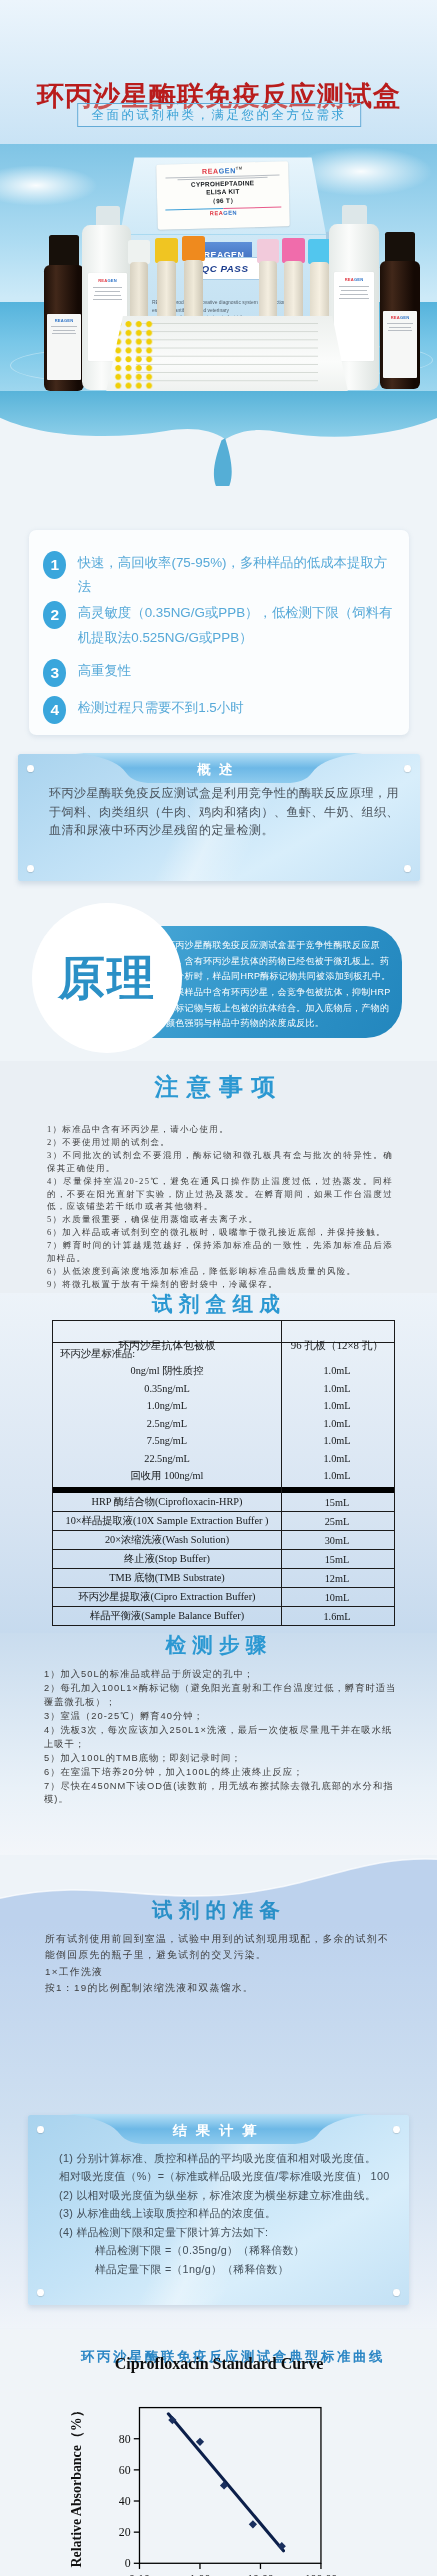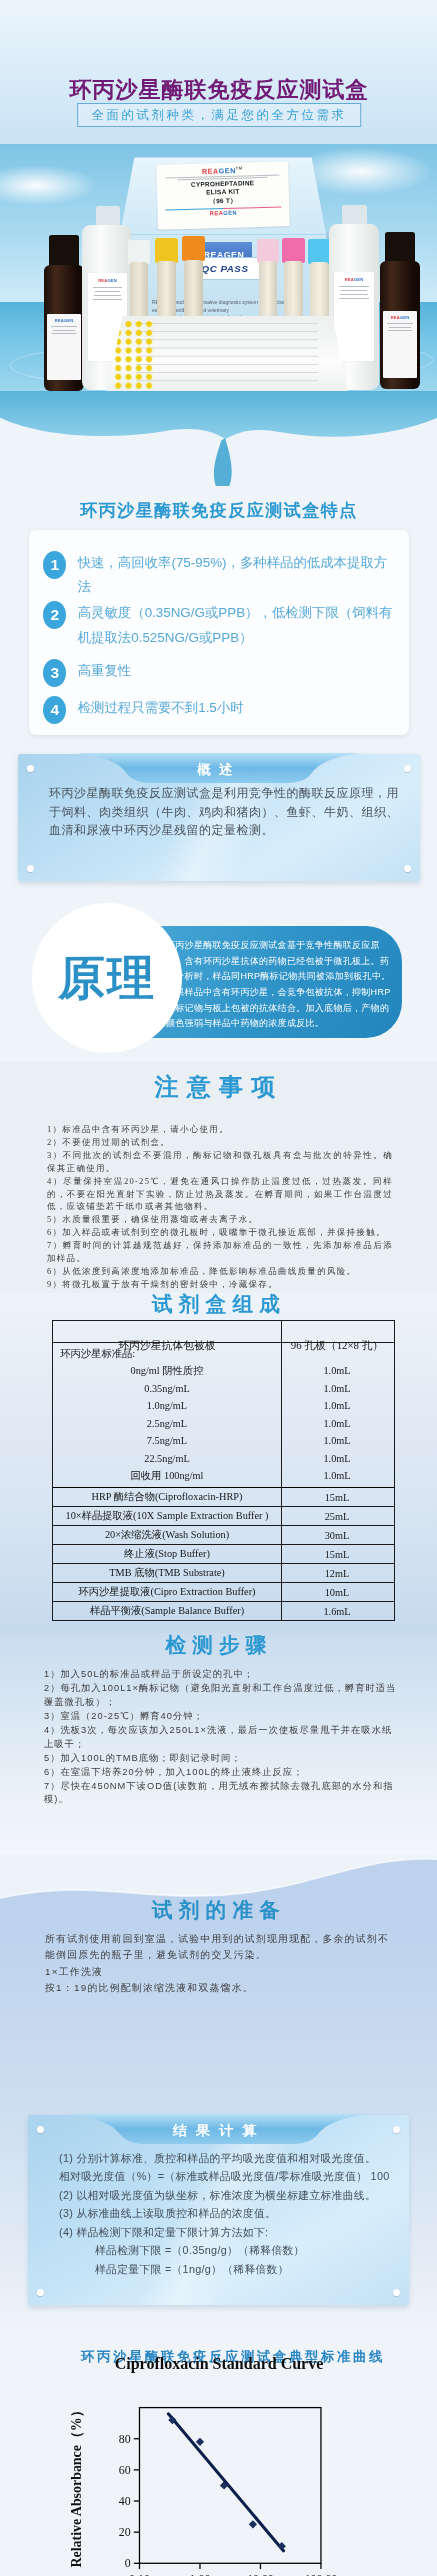--- a/index.html
+++ b/index.html
@@ -14,21 +14,21 @@
            background:linear-gradient(180deg,#edf3f9 0%,#d7e4f2 65%,#c6daee 100%);}
   .bg-proc{position:absolute;left:0;top:1633px;width:438px;height:222px;
            background:linear-gradient(180deg,#c9dcee 0%,#e9f1f8 70%,#f3f6fa 100%);}
   .bg-band-body{position:absolute;left:0;top:1924px;width:438px;height:404px;
            background:linear-gradient(180deg,#bdd2ed 0%,#cfe0f1 50%,#e7eef7 88%,#f0f4f9 100%);}
   .bg-final{position:absolute;left:0;top:2329px;width:438px;height:299px;background:#f0f4f8;}
   .wave2{position:absolute;left:0;top:1849px;width:438px;height:77px;}
 
   
   .hero-title{position:absolute;left:0;top:60px;width:438px;text-align:center;
-              font-size:22px;font-weight:bold;color:#701a75;letter-spacing:1px;}
+              font-size:27px;font-weight:bold;color:#b91c1c;letter-spacing:1px;}
   .hero-sub{position:absolute;top:103px;left:50%;transform:translateX(-50%);
             border:1px solid #64abd7;color:#38a0d5;font-size:12.4px;letter-spacing:2.6px;
             padding:2.6px 13.4px;white-space:nowrap;background:rgba(255,255,255,.25);}
 
   
   .photo{position:absolute;left:0;top:144px;width:438px;height:248px;overflow:hidden;}
   .sky{position:absolute;inset:0;background:linear-gradient(180deg,#7fc4e5 0%,#aedcf2 40%,#cdeaf8 62%);}
   .cloud{position:absolute;border-radius:50%;background:radial-gradient(ellipse at center,rgba(255,255,255,.95) 0%,rgba(255,255,255,0) 70%);}
   .sea{position:absolute;left:0;bottom:0;width:100%;height:90px;
        background:linear-gradient(180deg,#55b3dc 0%,#79c7e8 45%,#9fd7ef 100%);}
@@ -137,21 +137,21 @@
 
   
   .comp-table{position:absolute;left:52px;top:1320px;width:343px;border:1px solid #1b1b1b;
               box-sizing:border-box;font-family:"Liberation Serif",serif;color:#16181a;}
   .comp-divider{position:absolute;left:228px;top:0;bottom:0;width:1px;background:#1b1b1b;}
   .t-row{display:flex;align-items:center;}
   .t-row .c-l{width:228px;text-align:center;font-size:10.3px;}
   .t-row .c-r{width:112px;text-align:center;font-size:10.3px;}
   .comp-header{height:20.6px;border-bottom:1px solid #1b1b1b;}
   .comp-header .c-l,.comp-header .c-r{font-size:10.8px;margin-top:30px;}
-  .comp-std{border-bottom:1px solid #000000;padding:2.1px 0 3.1px;}
+  .comp-std{border-bottom:6px solid #000000;padding:2.1px 0 3.1px;}
   .std-label{font-size:10.3px;padding:2.1px 0 1px 7.2px;}
   .std-row{height:17.5px;}
   .comp-row{height:18px;border-bottom:1px solid #1b1b1b;}
   .comp-row:last-child{border-bottom:none;}
 
   
   .steps{position:absolute;left:44px;top:1668px;width:353px;}
   .steps p{margin:0;font-size:9.3px;color:#3c3c3c;letter-spacing:1px;line-height:1.5;}
   .prep{position:absolute;left:45px;top:1931px;width:350px;}
   .prep p{margin:0;font-size:9.8px;color:#3c3c3c;letter-spacing:1.3px;line-height:1.68;}
@@ -306,21 +306,20 @@
     <defs>
       <linearGradient id="wg" x1="0" y1="0" x2="0" y2="1">
         <stop offset="0" stop-color="#58b3d9"></stop>
           <stop offset="1" stop-color="#8fd0ea"></stop>
       </linearGradient>
     </defs>
     <path d="M0,0 H850 V52 C760,90 645,98 542,80 C502,72 464,76 437,94 C410,74 368,70 322,78 C212,96 82,90 0,52 Z" fill="url(#wg)"></path>
     <path d="M437,92 C448,128 454,158 446,182 C440,200 424,200 418,182 C410,156 420,124 430,96 Z" fill="#55aed6"></path>
   </svg>
 
-  <h2 class="sec-title feat-title">环丙沙星酶联免疫反应测试盒特点</h2>
   <div class="features-card">
     <div id="features-list">
         <div class="feature-item" style="top: 20.6px;">
           <span class="f-circle">1</span>
           <span class="f-text">快速，高回收率(75-95%)，多种样品的低成本提取方法</span>
         </div>
         <div class="feature-item" style="top: 71px;">
           <span class="f-circle">2</span>
           <span class="f-text">高灵敏度（0.35NG/G或PPB），低检测下限（饲料有机提取法0.525NG/G或PPB）</span>
         </div>

